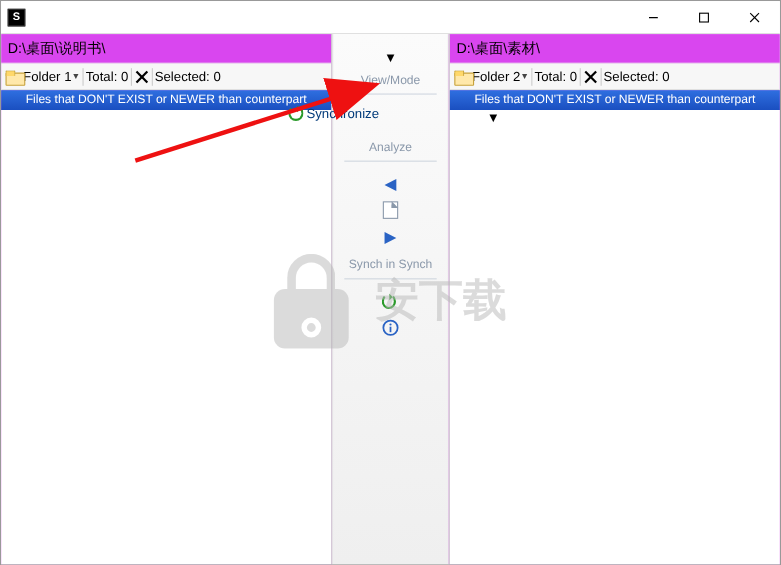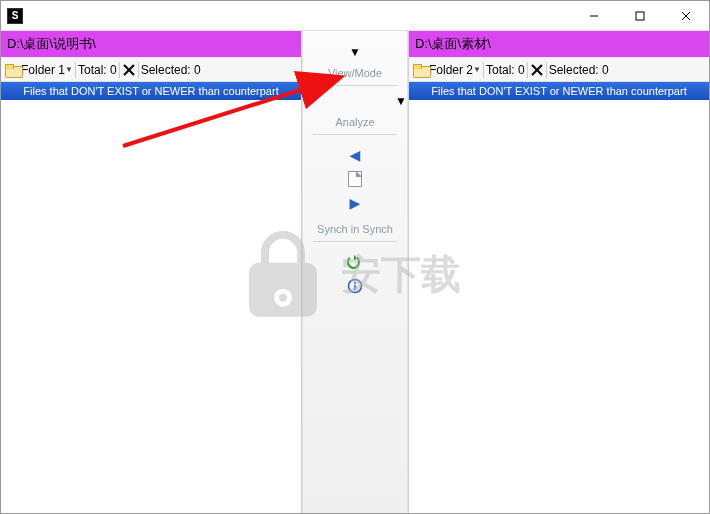--- a/index.html
+++ b/index.html
@@ -302,20 +302,24 @@
   </div>
 
   <div class="center-col">
     <div class="cbtn-row">
       <span class="drop">▼</span>
     </div>
 
     <div class="section-label">View/Mode</div>
     <div class="divider"></div>
     <div class="cbtn-row">
+      <div class="cbtn" style="flex-direction:row;">
+        <span class="sync-icon"></span>
+        <span>Synchronize</span>
+      </div>
       <span class="drop" style="margin-left:92px;">▼</span>
     </div>
 
     <div class="section-label">Analyze</div>
     <div class="divider"></div>
     <span class="mini-icon blue">◀</span>
     <span class="mini-icon">
       <span class="doc-icon"></span>
     </span>
     <span class="mini-icon blue">▶</span>

